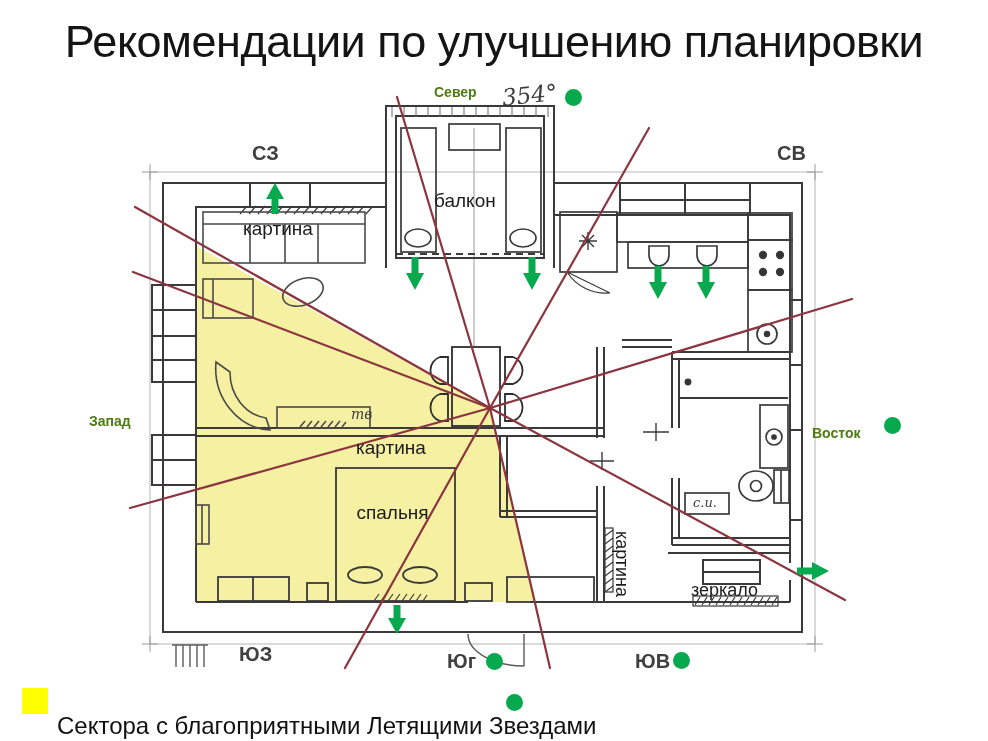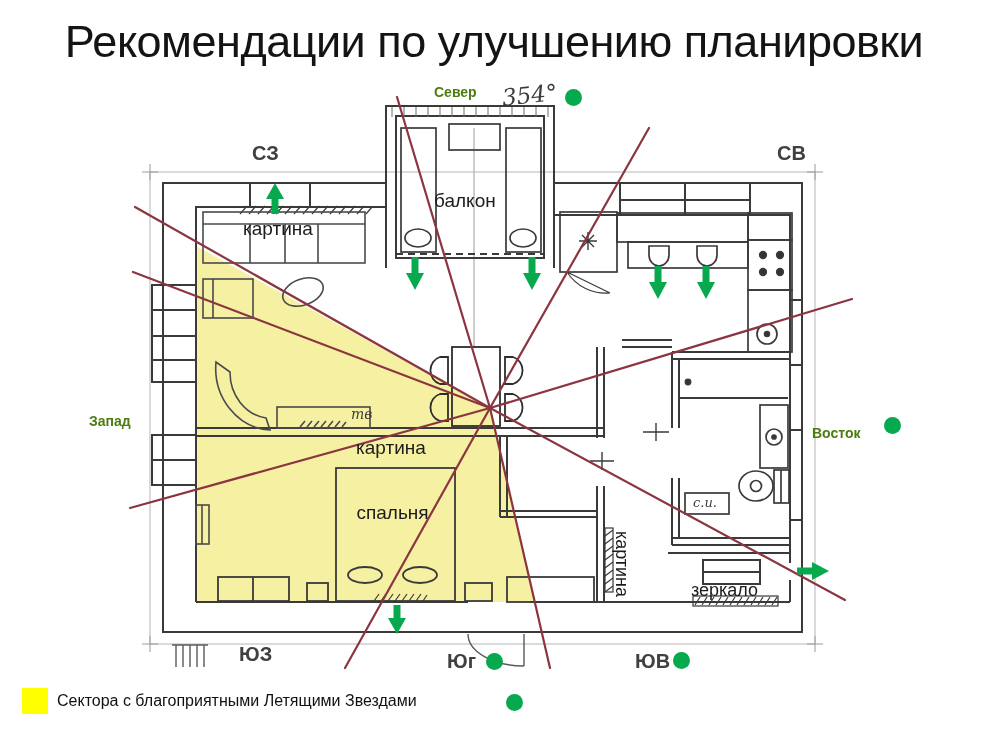--- a/index.html
+++ b/index.html
@@ -7,21 +7,21 @@
          font-family:"Liberation Sans",sans-serif;}
   .abs{position:absolute;}
   .title{width:988px;top:16px;left:0;text-align:center;font-size:45px;color:#141414;
          letter-spacing:-0.5px;}
   .dir{color:#404040;font-weight:bold;font-size:20px;}
   .dir-big{color:#4d7c0f;font-weight:bold;font-size:14px;}
   .plan-label{color:#1c1c1c;font-size:19px;}
   .hand{font-family:"DejaVu Serif",serif;font-style:italic;color:#3d3d3d;}
   .dot{width:17px;height:17px;border-radius:50%;background:#07a94f;}
   .legend-dot{width:17px;height:17px;border-radius:50%;background:#07a94f;}
-  .legend-text{font-size:16px;color:#111;}
+  .legend-text{font-size:24px;color:#111;margin-top:20px;}
   .swatch{width:26px;height:26px;background:#ffff00;}
   .vtext{transform:rotate(90deg);}
   svg{position:absolute;top:0;left:0;}
 </style>
 </head>
 <body>
 
 <div id="stage">
 
   <svg width="988" height="741" viewBox="0 0 988 741">

